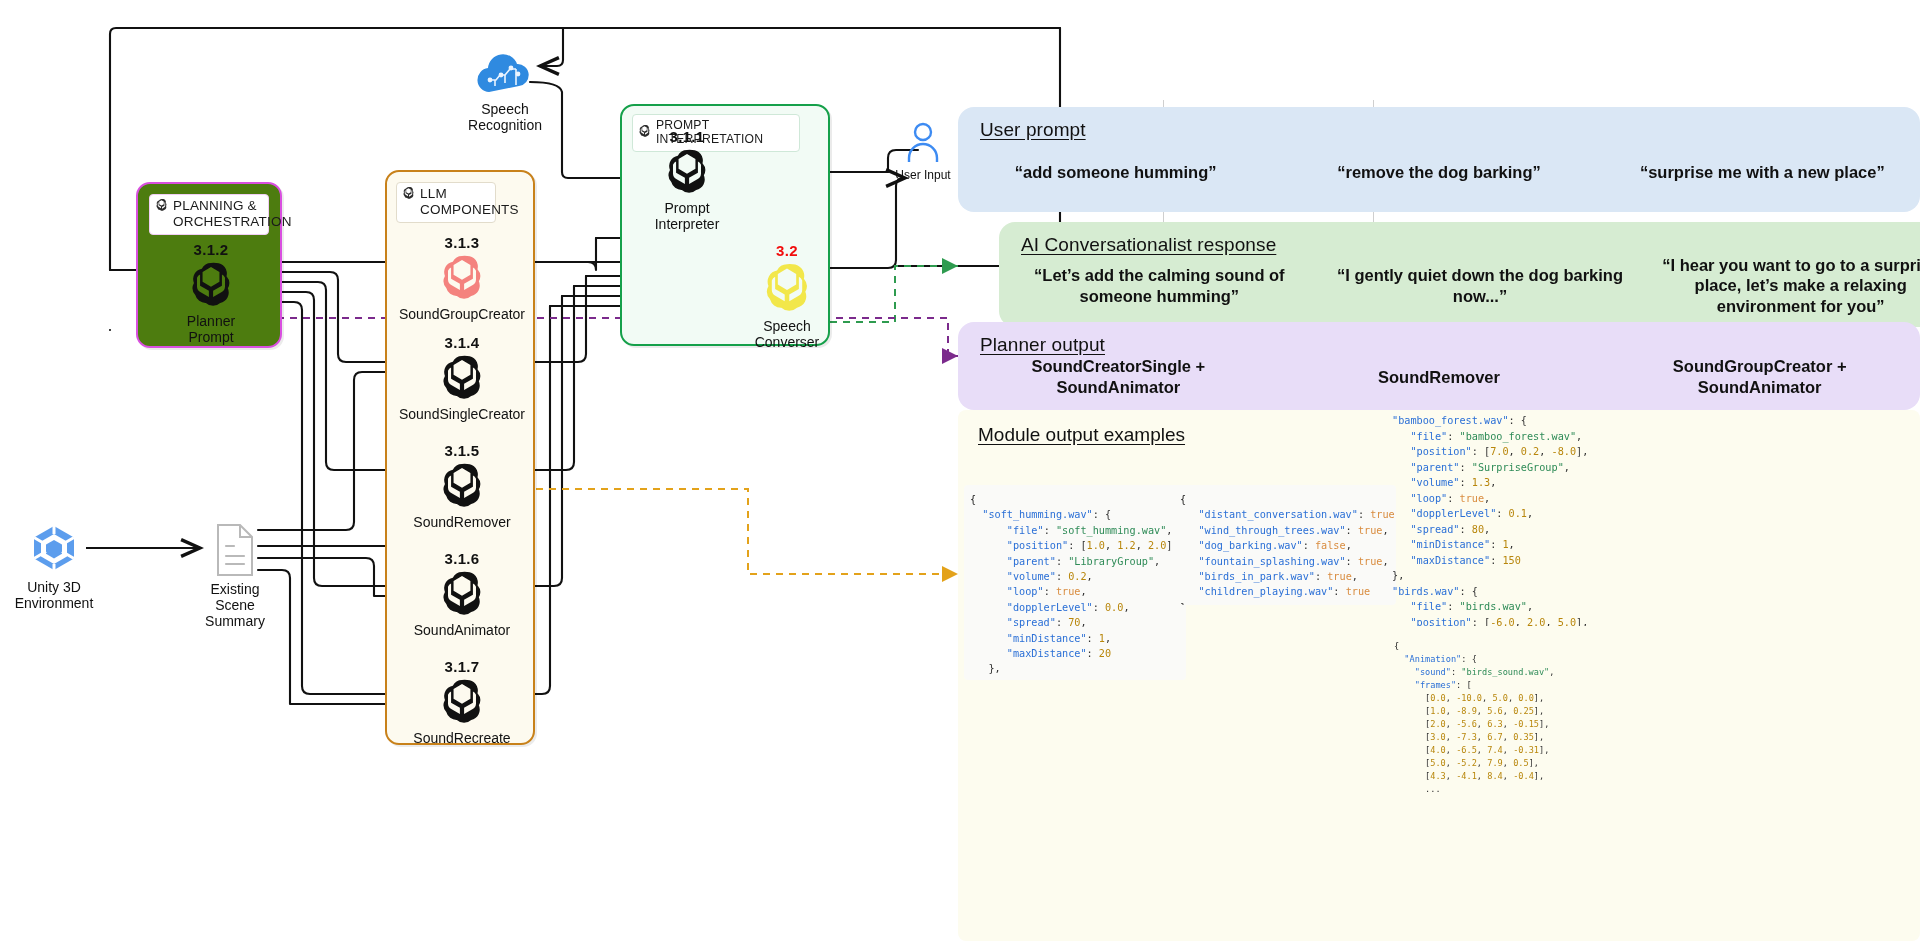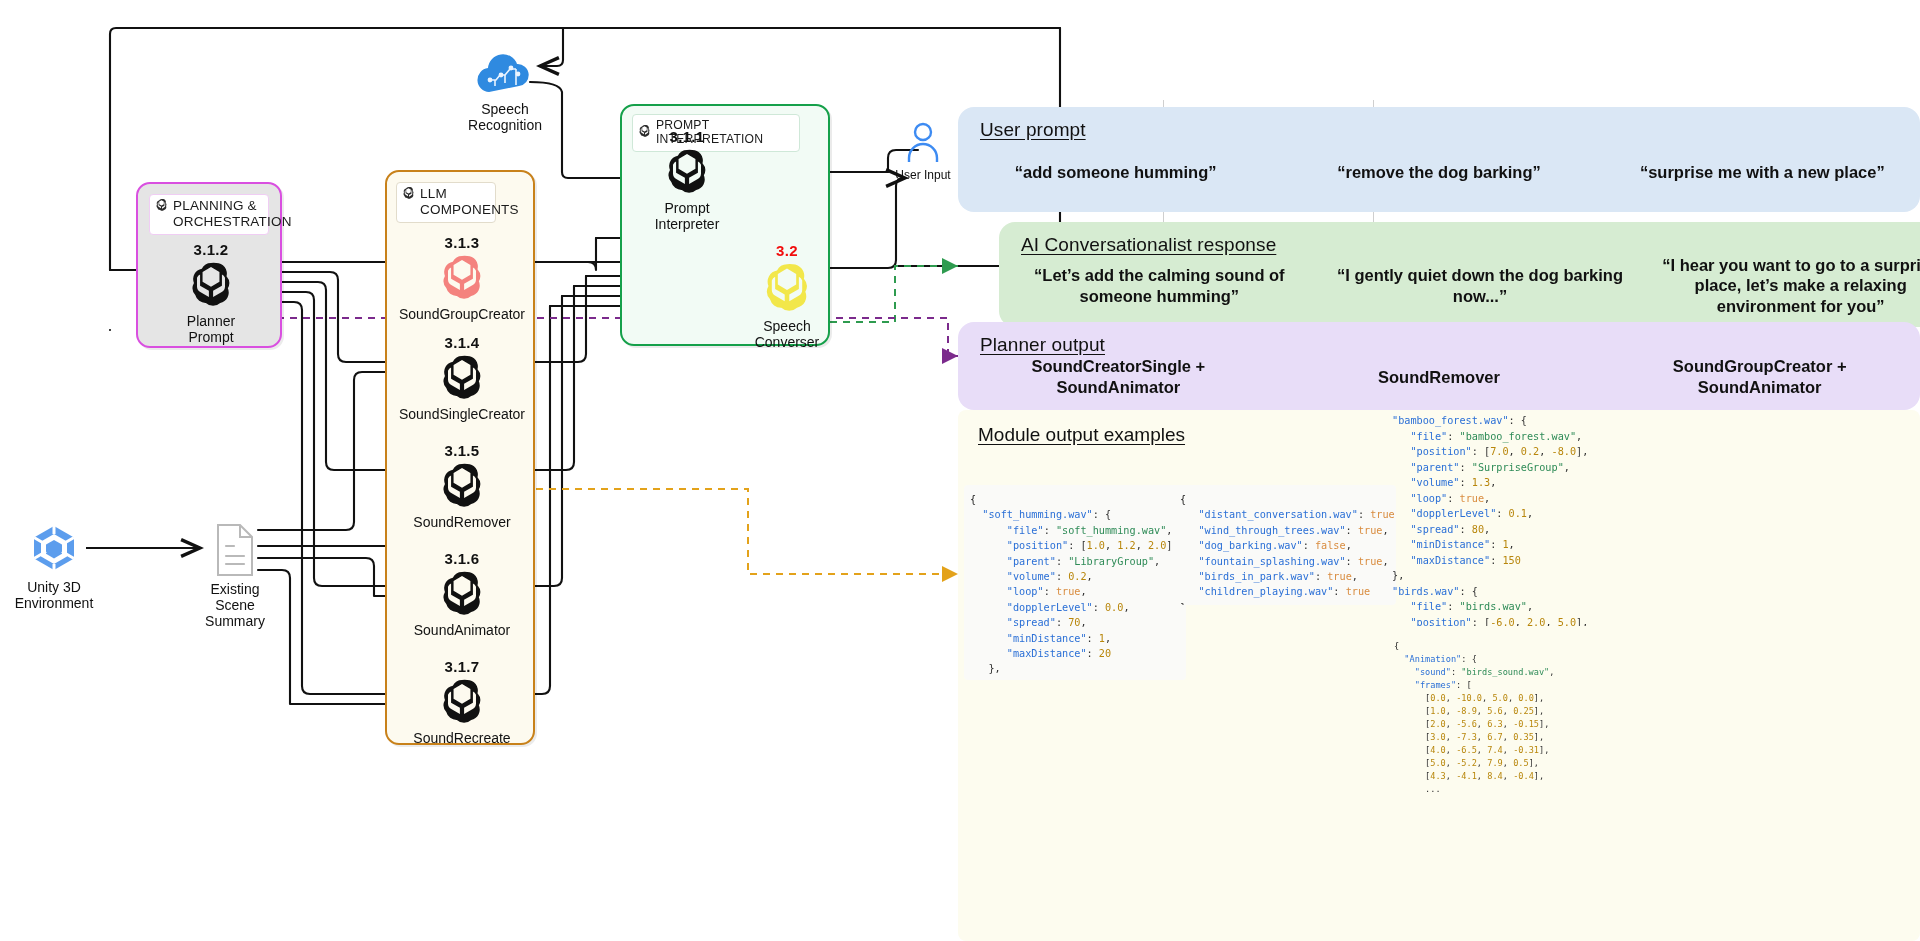--- a/index.html
+++ b/index.html
@@ -3,21 +3,21 @@
 <meta charset="utf-8">
 <style>
   * { box-sizing: border-box; margin:0; padding:0; }
   html,body { width:1920px; height:941px; background:#ffffff; overflow:hidden;
     font-family:"Liberation Sans", sans-serif; color:#111; }
   #root { position:relative; width:1920px; height:941px; }
   svg.wires { position:absolute; left:0; top:0; width:1920px; height:941px; pointer-events:none; }
 
   
   .gbox { position:absolute; border-radius:14px; }
-  .gbox.planning { border:2.5px solid #d94fe0; background:#e5e5e5; box-shadow:2px 2px 0 rgba(0,0,0,.08); }
+  .gbox.planning { border:2.5px solid #d94fe0; background:#4d7c0f; box-shadow:2px 2px 0 rgba(0,0,0,.08); }
   .gbox.llm { border:2.5px solid #c8811a; background:#fdfaef; box-shadow:2px 2px 0 rgba(0,0,0,.08); }
   .gbox.prompt { border:2.5px solid #15a04a; background:#f2fbf5; box-shadow:2px 2px 0 rgba(0,0,0,.08); }
 
   .tag { position:absolute; background:#ffffff; border:1px solid #e2dccb; border-radius:4px;
     padding:3px 7px 4px 5px; display:flex; align-items:flex-start; gap:5px;
     font-size:13.5px; letter-spacing:.2px; color:#1b1b1b; line-height:1.18; }
   .tag .tagtext { white-space:pre-line; text-align:left; }
   .tag.green { border-color:#cfe8d8; }
   .tag.pink  { border-color:#f0cdf4; }
 

